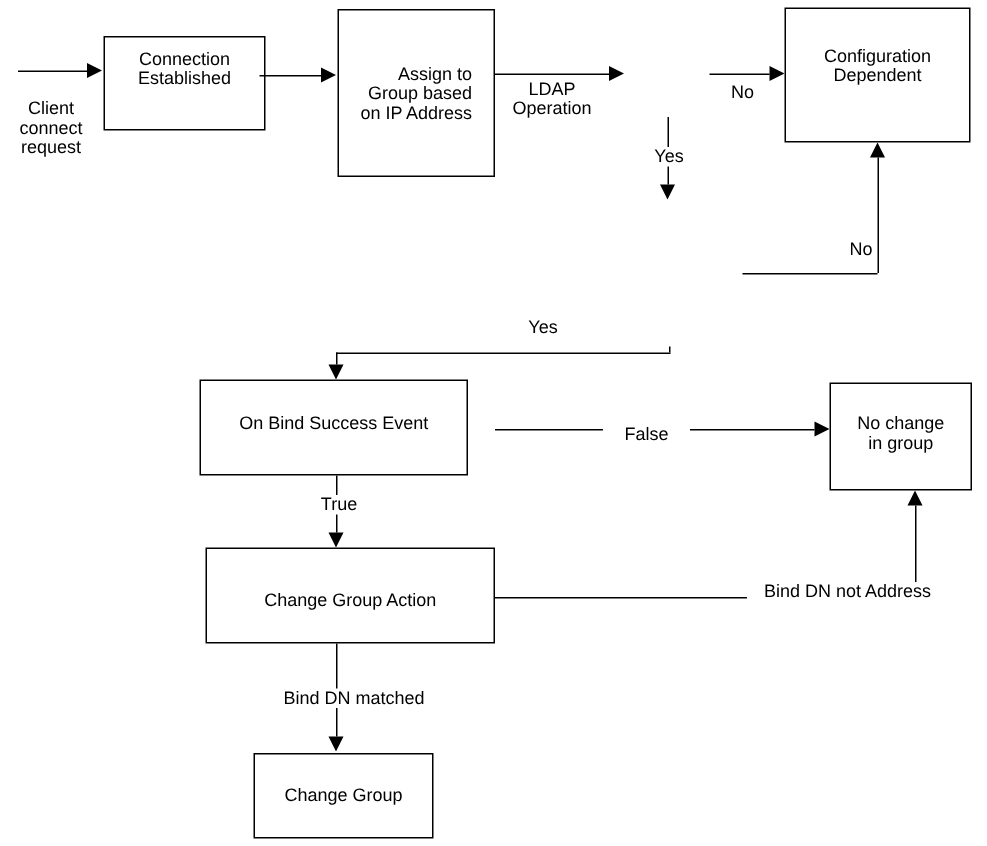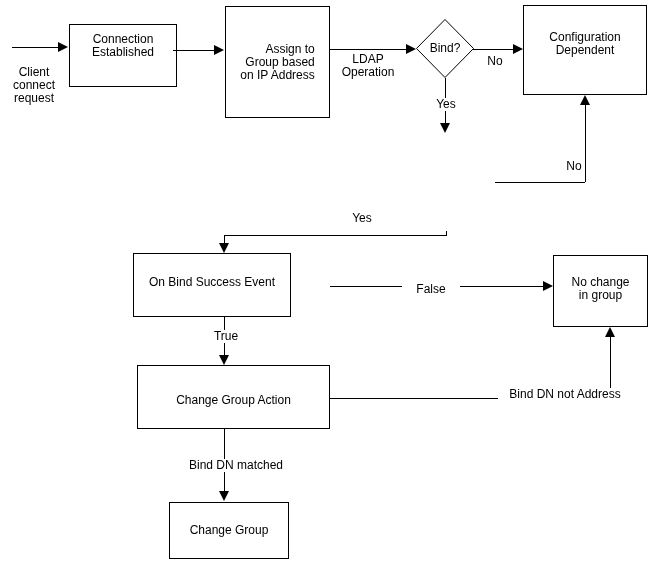--- a/index.html
+++ b/index.html
@@ -55,26 +55,20 @@
     <span class="txt">Assign to
 Group based
 on IP Address</span>
   </div>
 
   <div class="hline" style="left:330px; top:49px; width:76px;"></div>
   <div class="arr right" style="left:406px; top:44px;"></div>
   <div class="lbl" style="left:334px; top:53px; width:68px;">LDAP
 Operation</div>
 
-  <div class="diamond" style="left:416px; top:19px; width:58px; height:59px;">
-    <svg width="58" height="59">
-      <polygon points="29,0.5 57.5,29.5 29,58.5 0.5,29.5" fill="#ffffff" stroke="#000000" stroke-width="1"></polygon>
-    </svg>
-    <span class="txt">Bind?</span>
-  </div>
 
   <div class="hline" style="left:473px; top:49px; width:40px;"></div>
   <div class="arr right" style="left:513px; top:44px;"></div>
   <div class="lbl" style="left:481px; top:55px; width:28px;">No</div>
 
   <div class="box" style="left:523px; top:5px; width:124px; height:90px;">
     <span class="txt" style="transform:translateY(-6px);">Configuration
 Dependent</span>
   </div>
 
@@ -87,21 +81,21 @@
   <div class="vline" style="left:585px; top:105px; height:77px;"></div>
   <div class="arr up" style="left:580px; top:95px;"></div>
   <div class="lbl" style="left:560px; top:160px; width:28px;">No</div>
 
   <div class="vline" style="left:446px; top:231px; height:4px;"></div>
   <div class="hline" style="left:224px; top:235px; width:223px;"></div>
   <div class="vline" style="left:224px; top:235px; height:8px;"></div>
   <div class="arr down" style="left:219px; top:243px;"></div>
   <div class="lbl" style="left:348px; top:212px; width:28px;">Yes</div>
 
-  <div class="box" style="left:133px; top:253px; width:158px; height:64px;">
+  <div class="box" style="left:133px; top:253px; width:179px; height:64px;">
     <span class="txt" style="transform:translateY(-3px);">On Bind Success Event</span>
   </div>
 
   <div class="hline" style="left:330px; top:286px; width:213px;"></div>
   <div class="arr right" style="left:543px; top:281px;"></div>
   <div class="lbl bg" style="left:402px; top:283px; width:54px;">False</div>
 
   <div class="box" style="left:553px; top:255px; width:95px; height:72px;">
     <span class="txt" style="transform:translateY(-2px);">No change
 in group</span>

